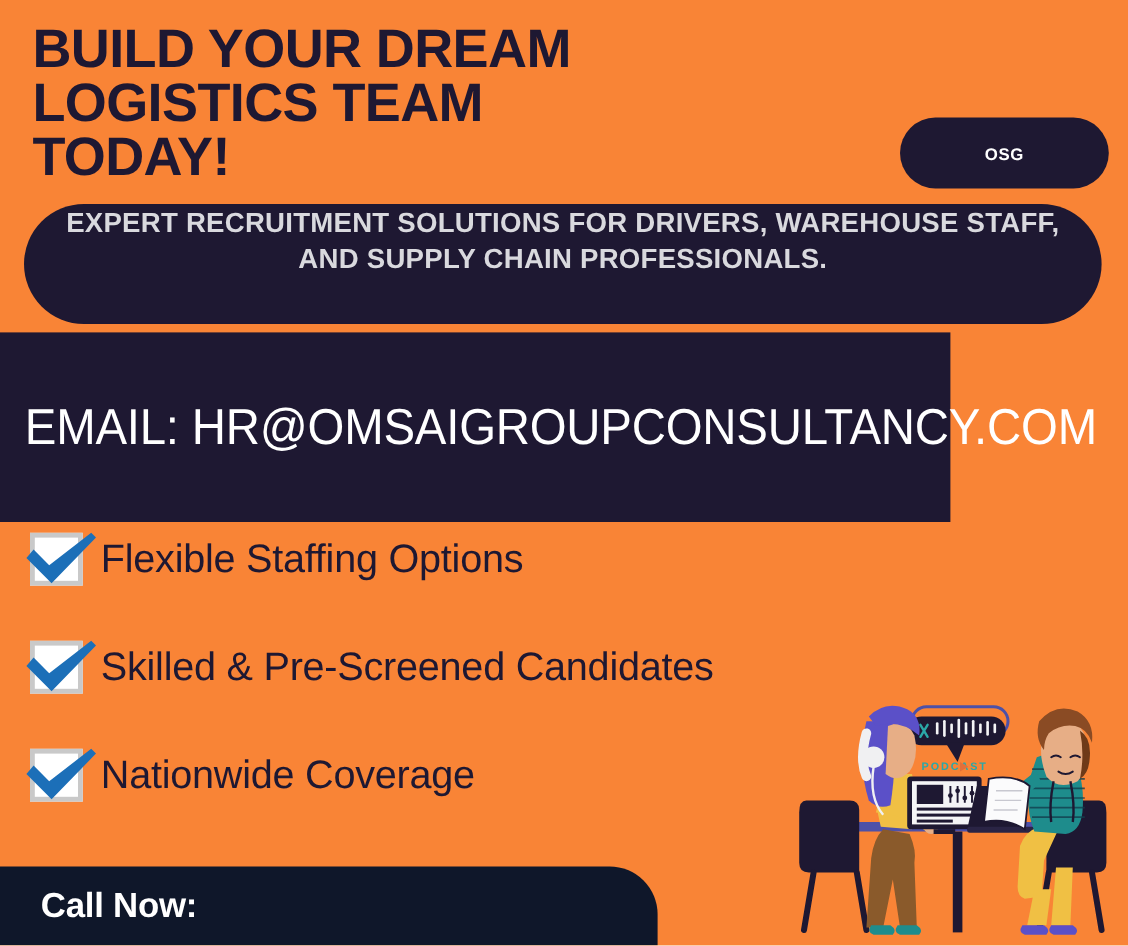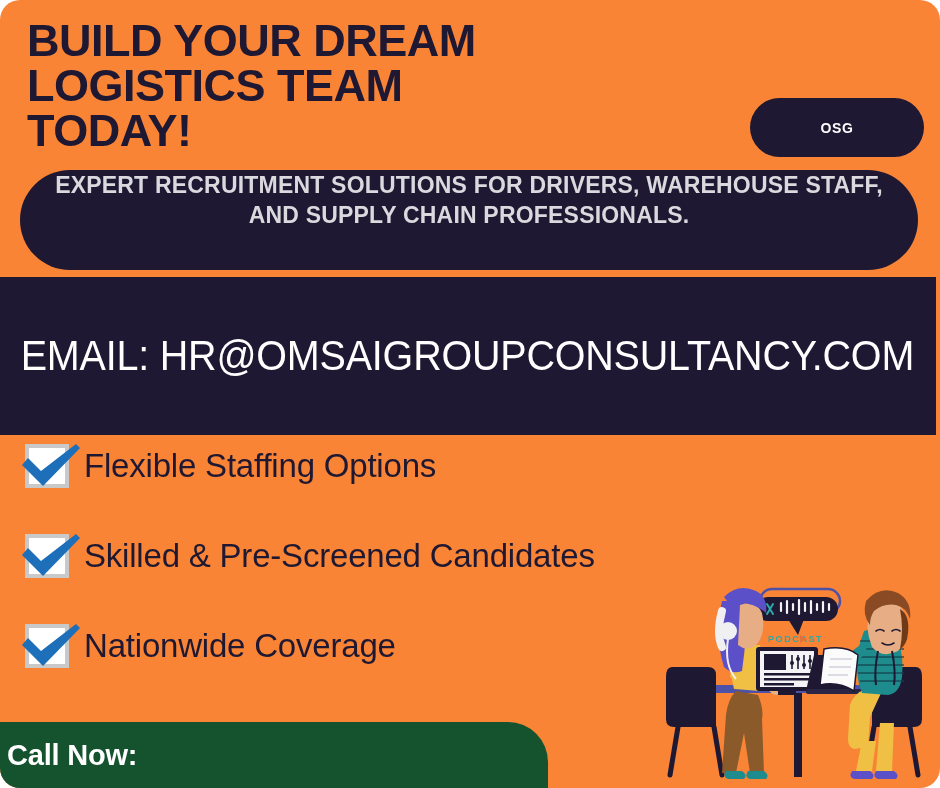--- a/index.html
+++ b/index.html
@@ -7,21 +7,20 @@
     padding: 0;
     background: #ffffff;
   }
   #poster {
     position: relative;
     width: 940px;
     height: 788px;
     overflow: hidden;
     background: #F98436;
     font-family: "Liberation Sans", sans-serif;
-    border-radius: 20px;
   }
 
   
   .headline {
     position: absolute;
     left: 27px;
     top: 18px;
     width: 720px;
     color: #1E1832;
     font-family: "Liberation Sans", sans-serif;
@@ -75,21 +74,21 @@
     letter-spacing: 0.2px;
     text-align: center;
     text-transform: uppercase;
   }
 
   
   .email-band {
     position: absolute;
     left: 0;
     top: 277px;
-    width: 936px;
+    width: 792px;
     height: 158px;
     background: #1E1832;
     display: flex;
     align-items: center;
   }
   .email-band span {
     color: #ffffff;
     font-size: 42px;
     font-weight: normal;
     letter-spacing: -0.2px;
@@ -156,25 +155,25 @@
     height: 223px;
   }
 
   
   .call-bar {
     position: absolute;
     left: 0;
     top: 722px;
     width: 548px;
     height: 66px;
-    background: #14532d;
+    background: #0f172a;
     border-top-right-radius: 40px;
     display: flex;
     align-items: center;
-    padding-left: 7px;
+    padding-left: 34px;
     box-sizing: border-box;
   }
   .call-bar .call-label {
     color: #ffffff;
     font-weight: bold;
     font-size: 29px;
     letter-spacing: -0.2px;
   }
   .call-bar .call-number {
     color: #ffffff;

